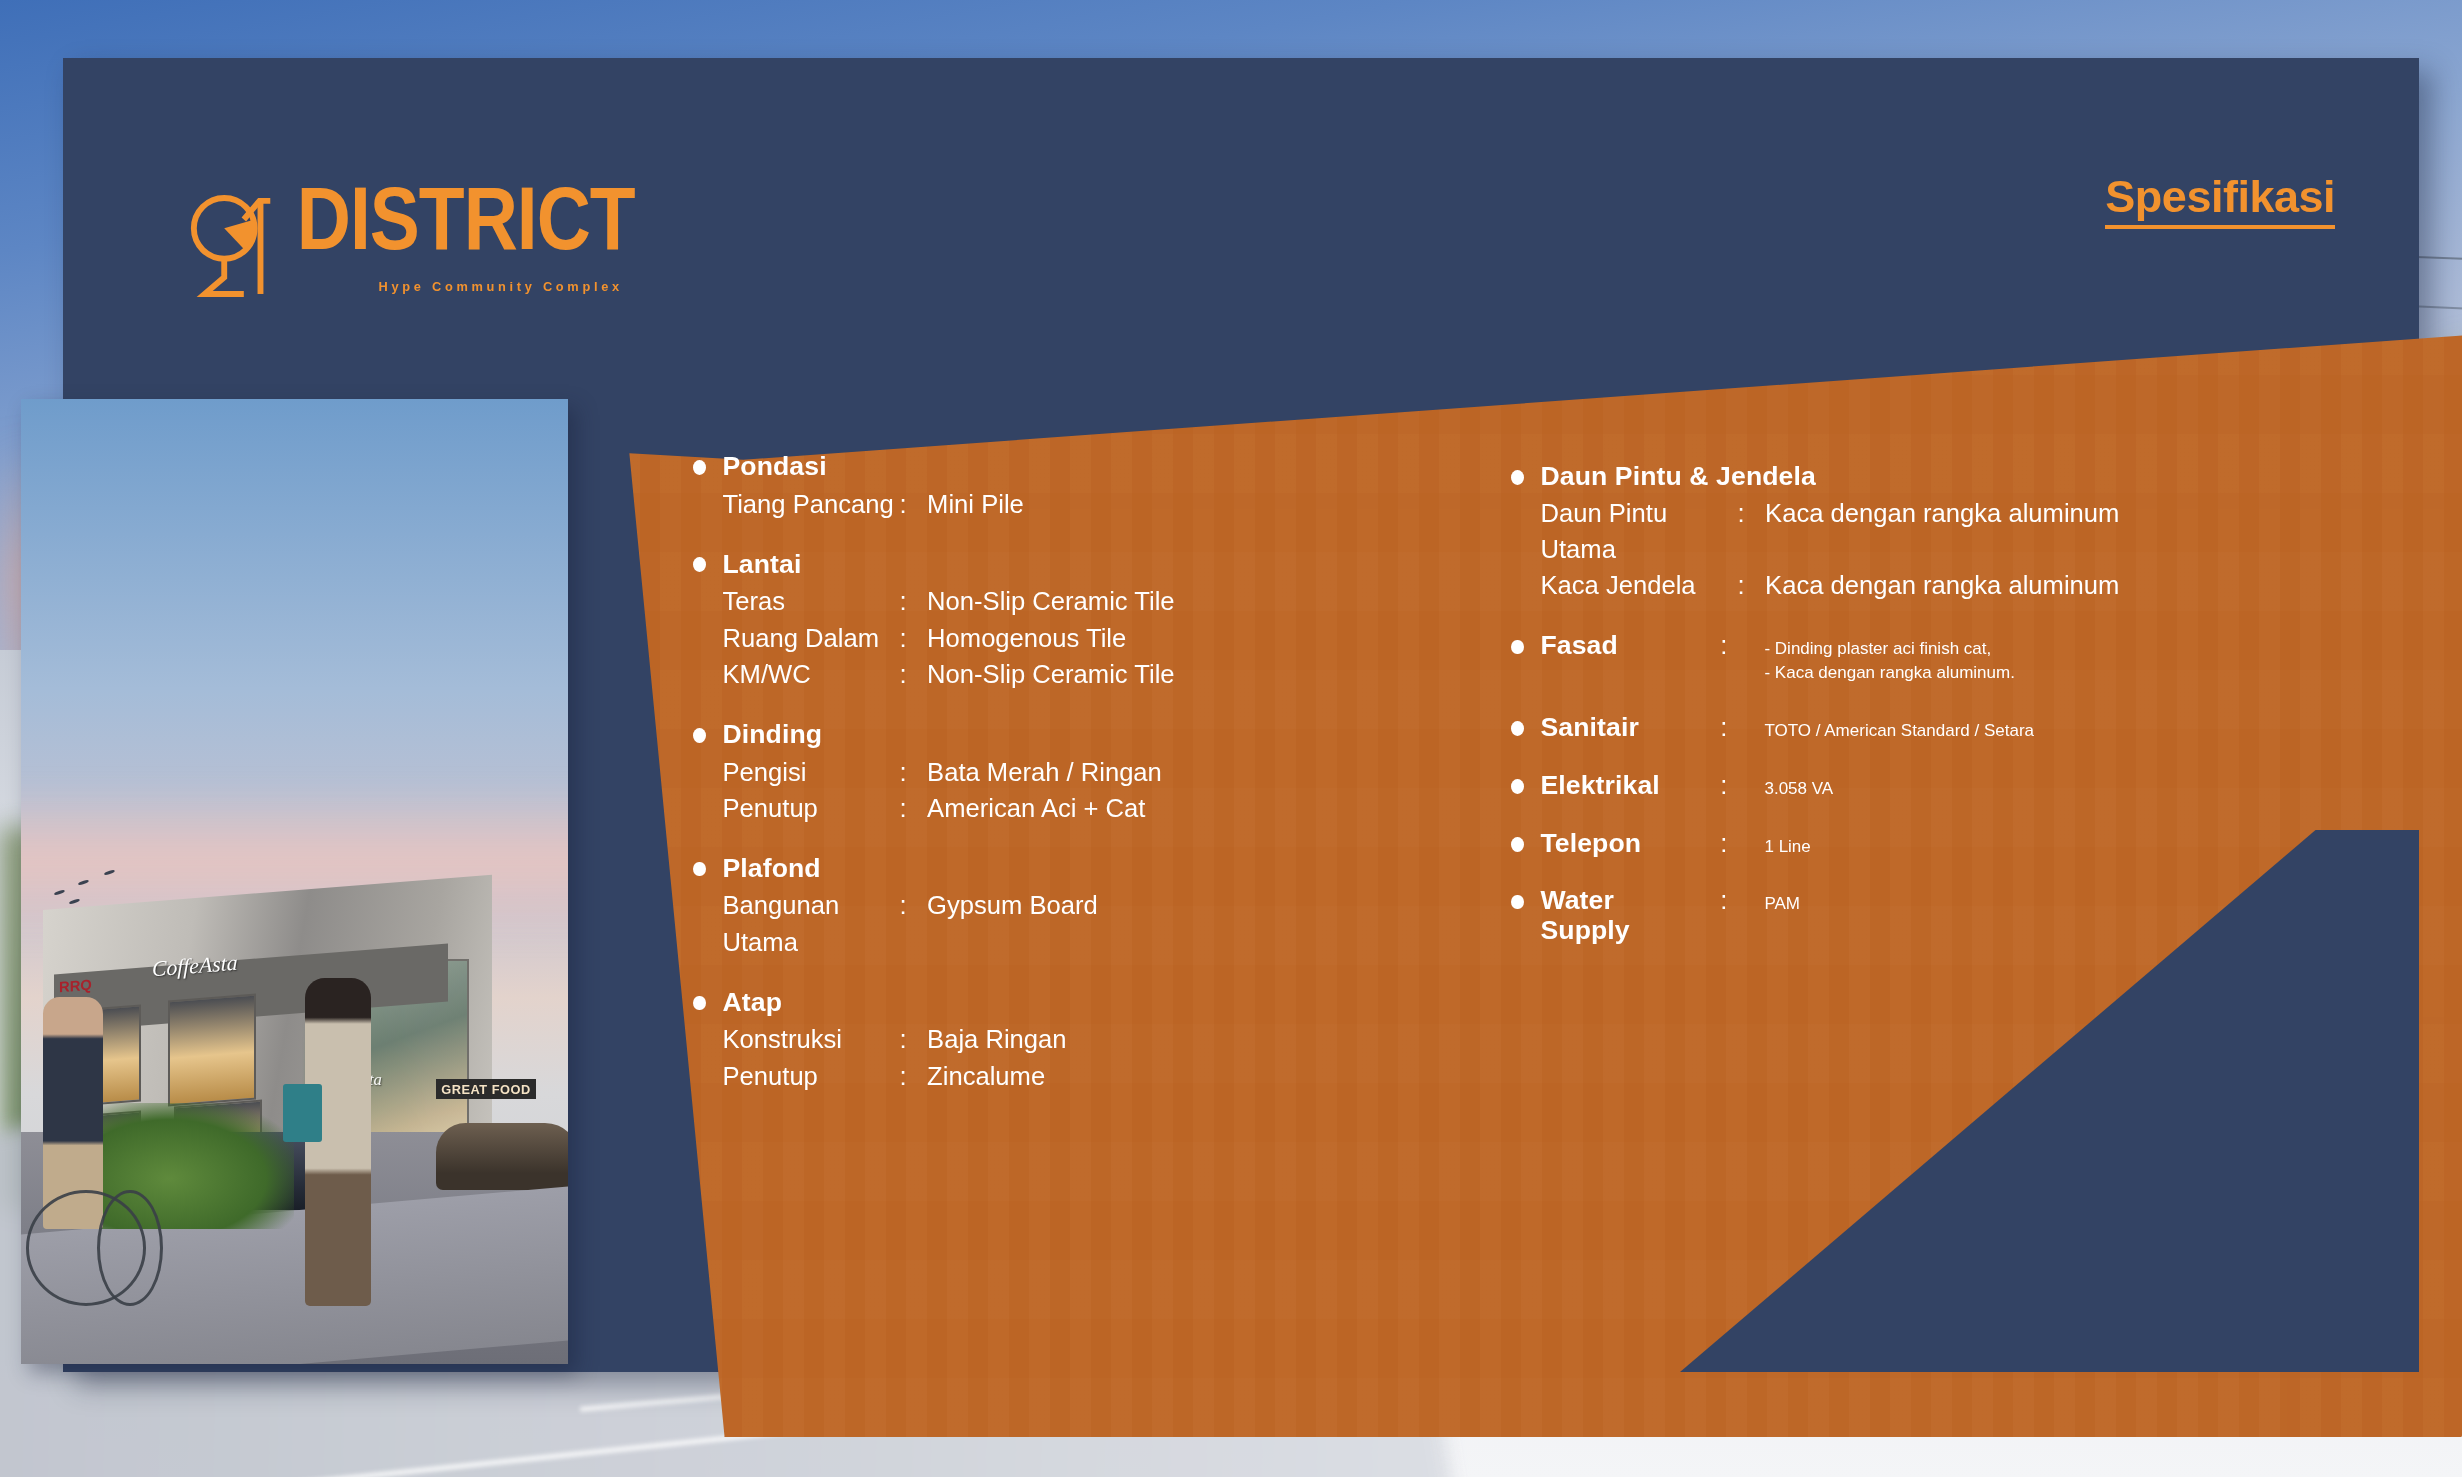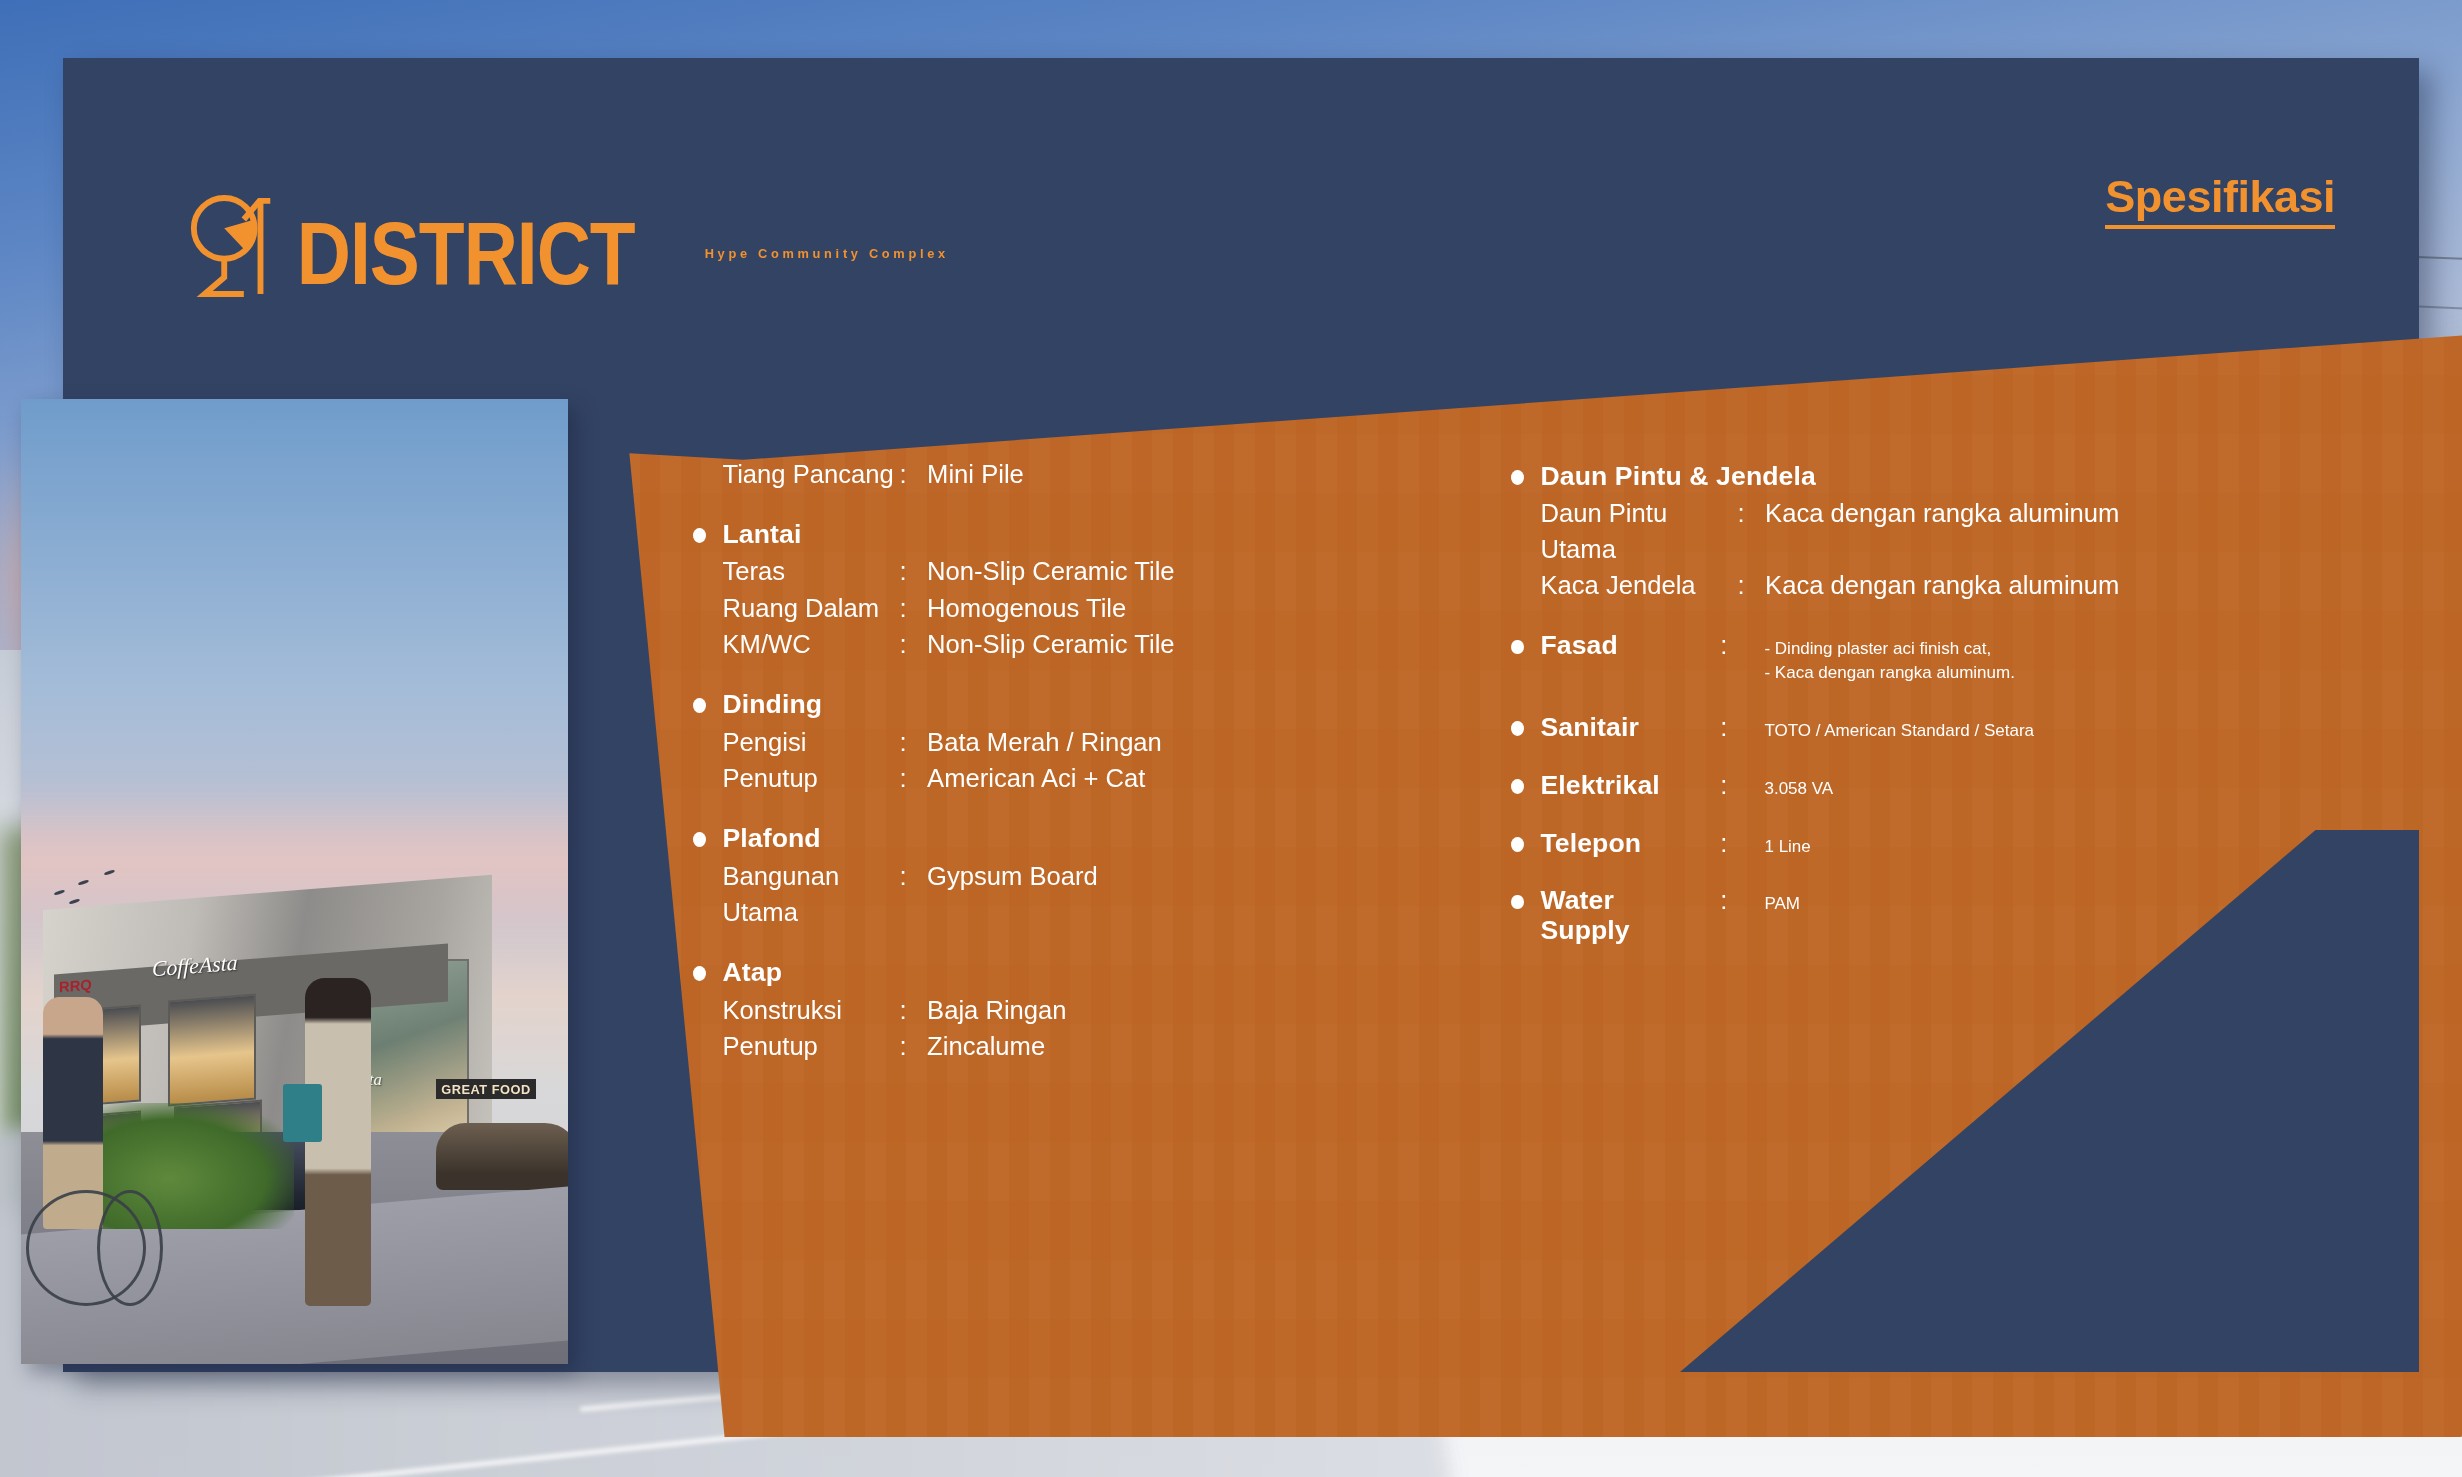--- a/index.html
+++ b/index.html
@@ -103,21 +103,21 @@
   
   .navy-wedge {
     position:absolute; right:0; bottom:0; width:739px; height:542px;
     background:#334364;
     clip-path:polygon(100% 0%, 100% 100%, 0% 100%, 86% 0%);
   }
 
   
   #logo { position:absolute; left:123px; top:132px; display:flex; align-items:flex-end; gap:12.8px; }
   .logo-mark { position:relative; width:98px; height:108px; flex:0 0 auto; }
-  .logo-text-wrap { display:flex; flex-direction:row; align-items:flex-start; padding-bottom:3.9px; }
+  .logo-text-wrap { display:flex; flex-direction:column; align-items:center; padding-bottom:3.9px; }
   .logo-word {
     font-family:"Liberation Sans", sans-serif;
     font-weight:700; font-size:75px; letter-spacing:-1px;
     color:#f2922e; line-height:.9; transform:scaleY(1.18); transform-origin:left bottom;
   }
   .logo-tag {
     font-family:"Liberation Sans", sans-serif;
     font-size:12.8px; font-weight:600; letter-spacing:3.7px; color:#f2922e;
     margin-top:19.7px; margin-left:70px; white-space:nowrap;
   }
@@ -283,20 +283,24 @@
       <div class="logo-word">DISTRICT</div>
       <div class="logo-tag">Hype Community Complex</div>
     </div>
   </div>
 
   <div id="title">Spesifikasi</div>
 
   <div id="specs">
     <div class="col" id="col-left">
         <div class="group">
+          <div class="group-head">
+            <span class="bullet"></span>
+            <span class="head-text">Pondasi</span>
+          </div>
           <div class="rows">
             <div class="row">
               <span class="rk">Tiang Pancang</span>
               <span class="rc">:</span>
               <span class="rv">Mini Pile</span>
             </div>
           </div>
         </div>
         <div class="group">
           <div class="group-head">

